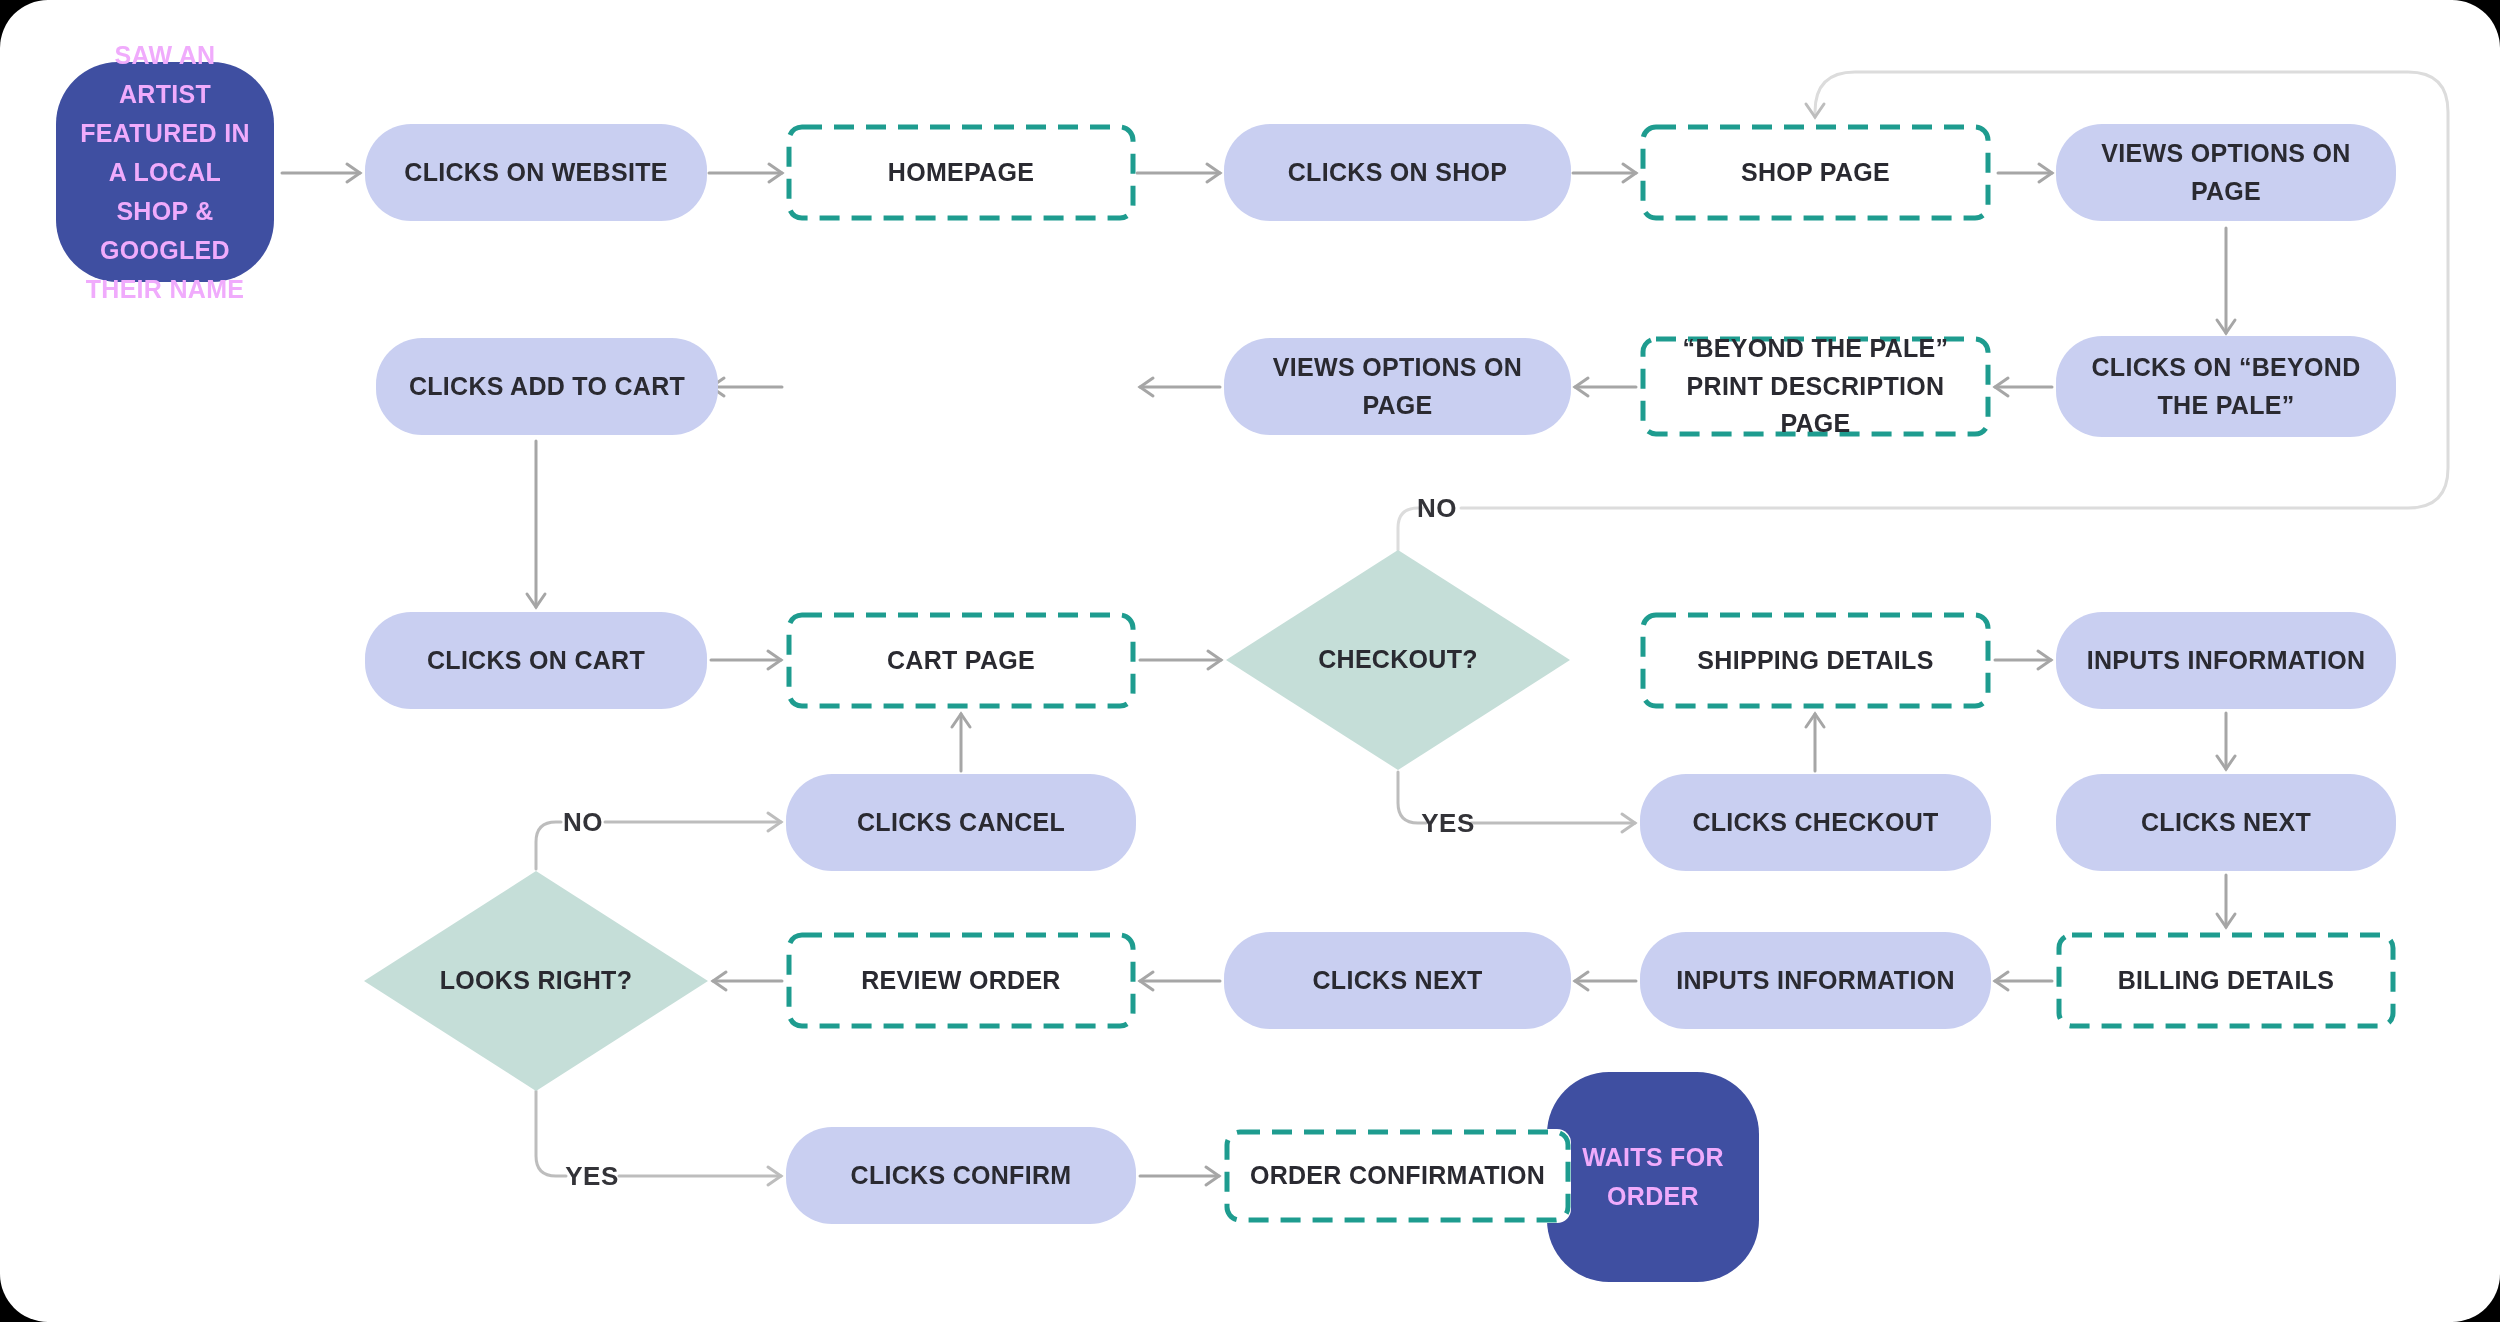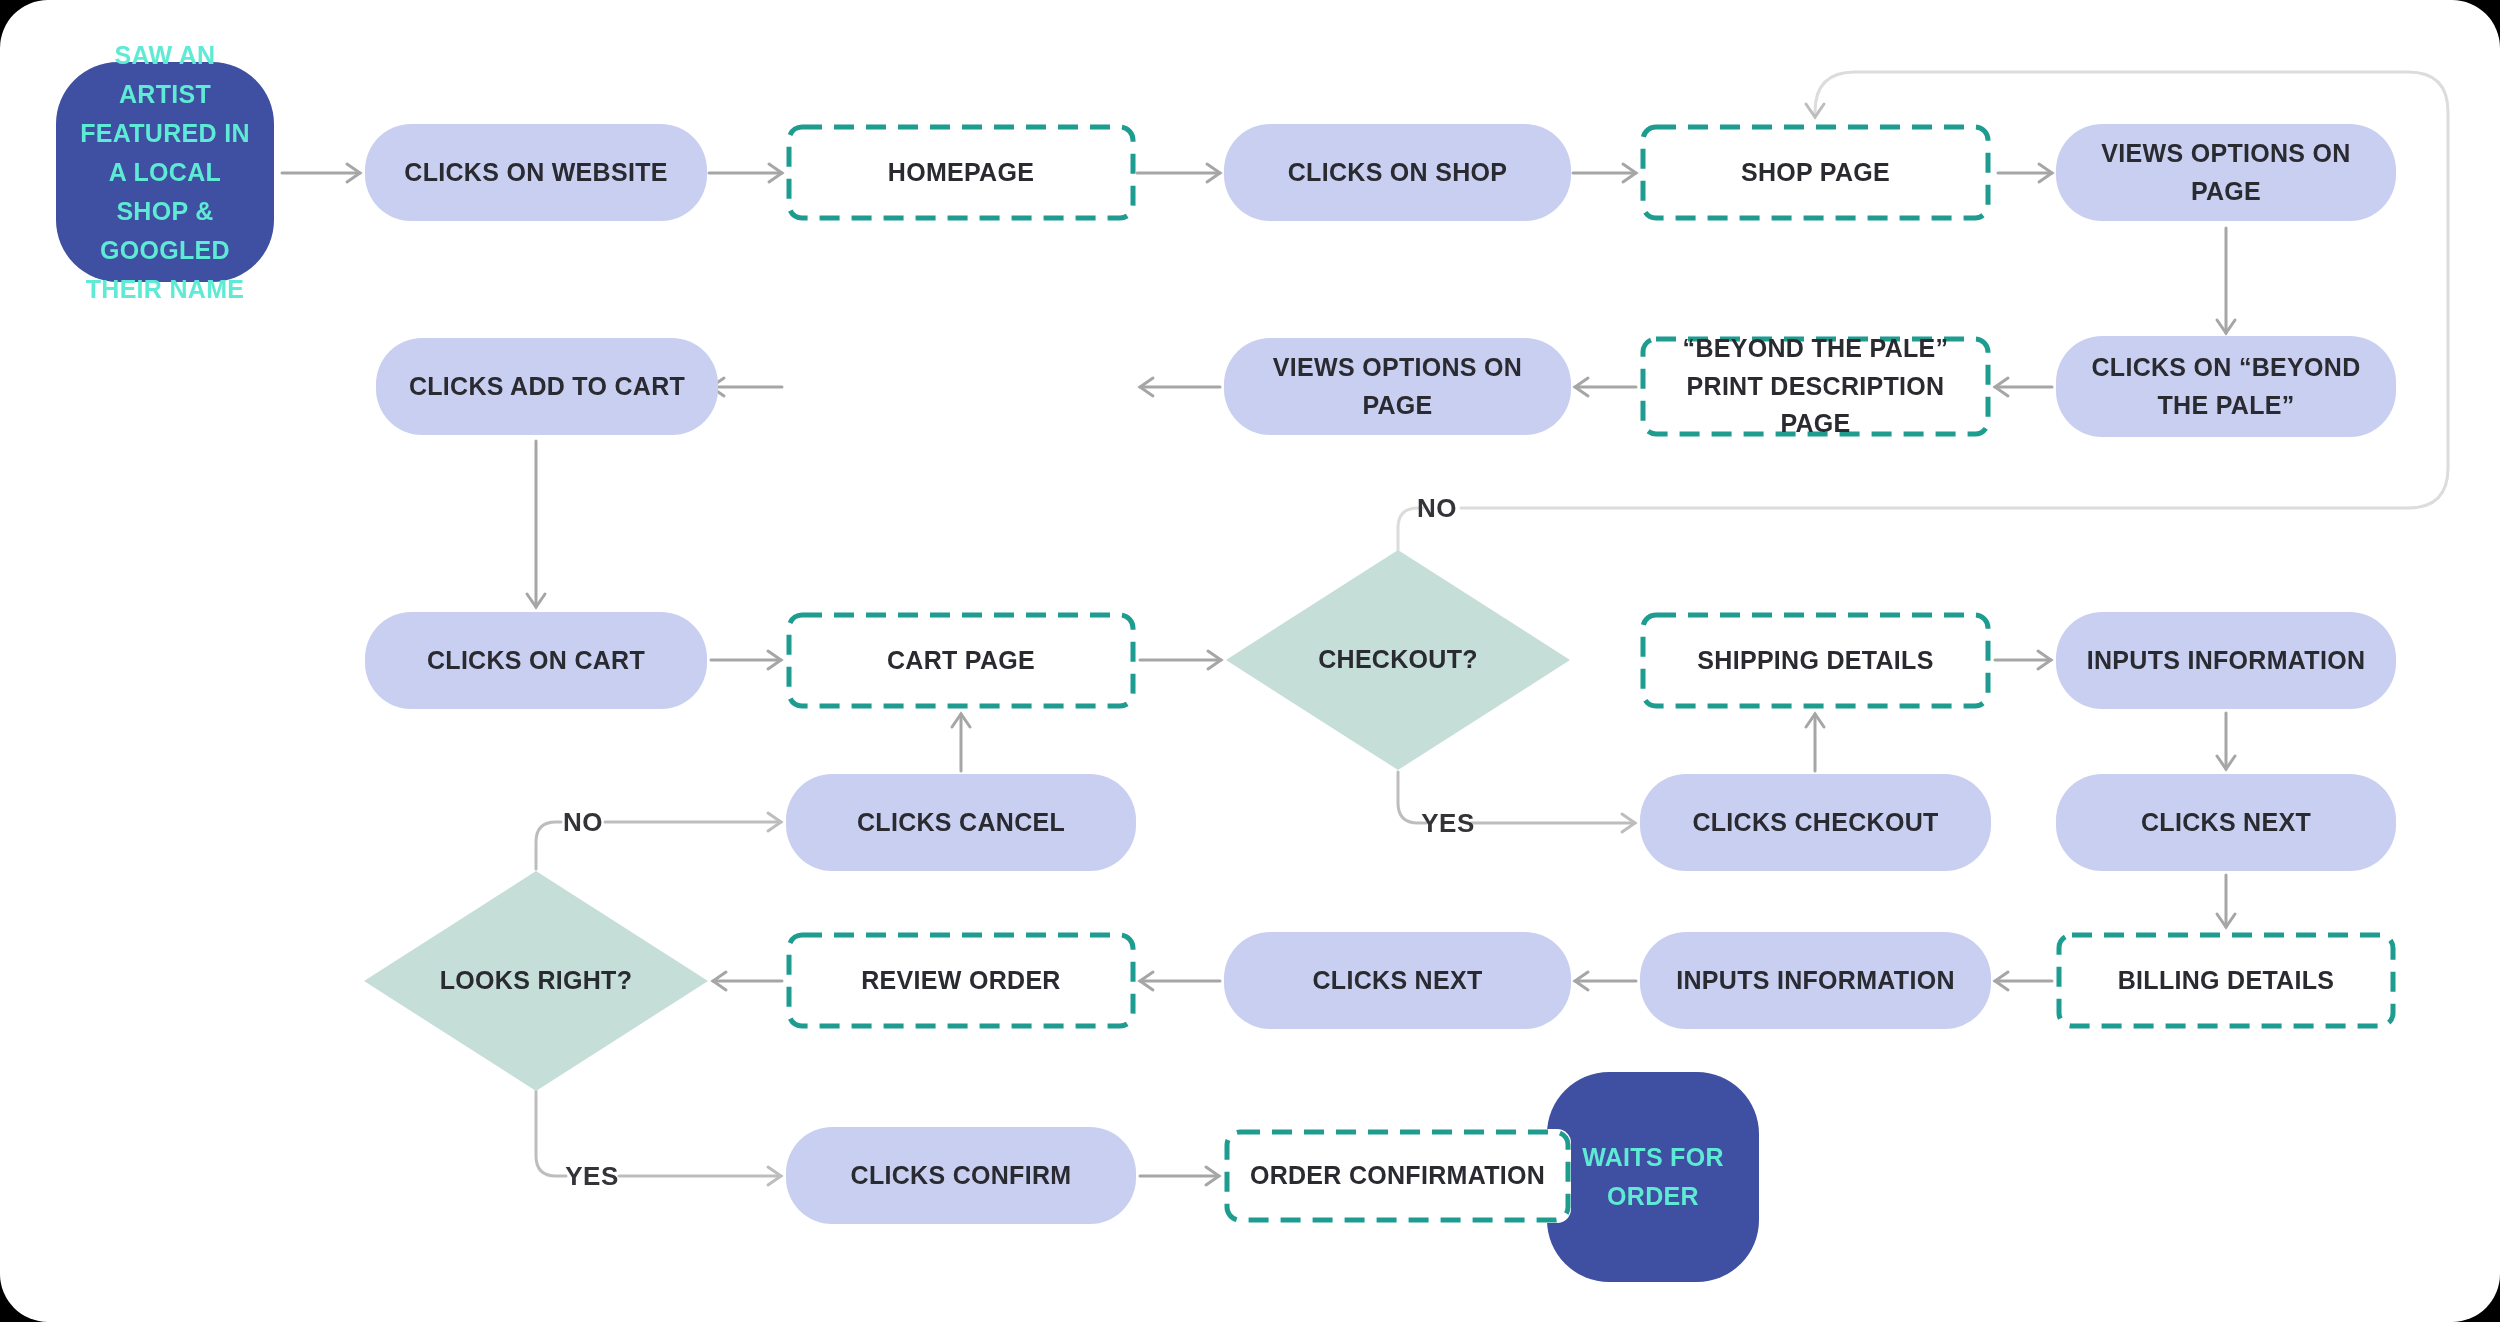--- a/index.html
+++ b/index.html
@@ -5,21 +5,21 @@
   html,body{margin:0;padding:0;background:#000;}
   #stage{position:relative;width:2500px;height:1322px;background:#000;overflow:hidden;font-family:"Liberation Sans",sans-serif;}
   #card{position:absolute;left:0;top:0;width:2500px;height:1322px;background:#ffffff;border-radius:48px;}
   .node{position:absolute;display:flex;align-items:center;justify-content:center;text-align:center;
         font-weight:700;font-size:25px;letter-spacing:.3px;line-height:1.5;color:#2A2A31;box-sizing:border-box;padding:0 14px;}
   .action{background:#C9CFF1;border-radius:46px;}
   .page{background:#ffffff;border-radius:14px;}
   .page .dash{position:absolute;left:0;top:0;pointer-events:none;}
   .page .lbl{position:relative;}
   .decision{background:#C5DED8;clip-path:polygon(50% 0,100% 50%,50% 100%,0 50%);}
-  .terminal{background:#3F4FA1;color:#5eead4;border-radius:62px;font-size:25px;line-height:1.56;padding:0 16px;}
+  .terminal{background:#3F4FA1;color:#f0abfc;border-radius:62px;font-size:25px;line-height:1.56;padding:0 16px;}
   .edge-label{position:absolute;width:60px;height:32px;line-height:32px;text-align:center;
               font-weight:700;font-size:26px;color:#333338;letter-spacing:.5px;}
   svg#wires{position:absolute;left:0;top:0;}
 </style>
 </head>
 <body>
 
 <div id="stage">
   <div id="card">
 

